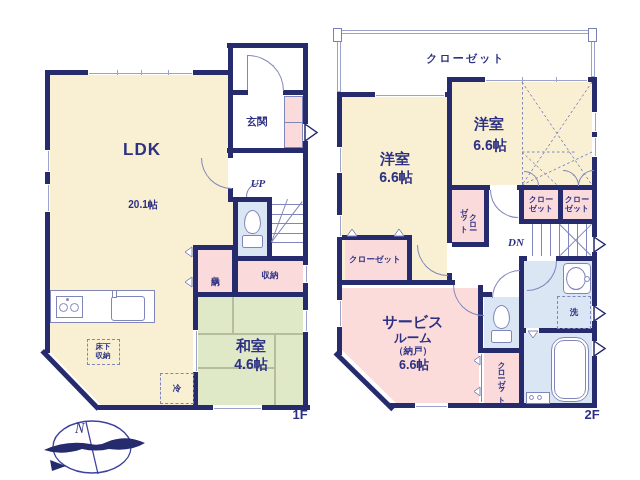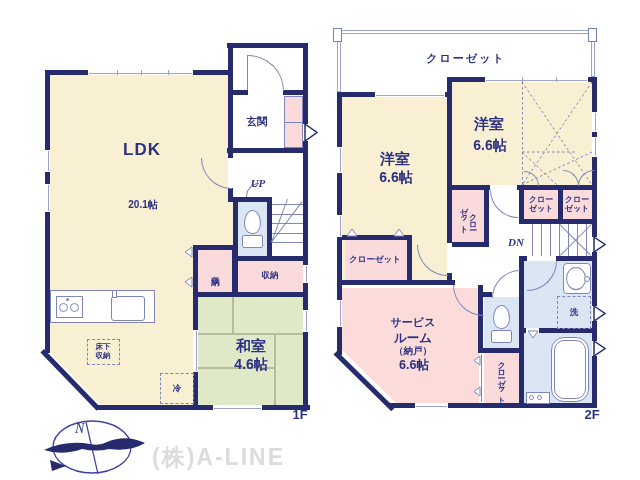--- a/index.html
+++ b/index.html
@@ -285,29 +285,28 @@
     <div class="lbl" style="left:375px;top:260px;font-size:8.5px;">クローゼット</div>
     <div class="lbl vtext pre" style="left:468px;top:216px;font-size:8px;letter-spacing:0;">クロー
 ゼット</div>
     <div class="lbl pre" style="left:541px;top:204px;font-size:8px;">クロー
 ゼット</div>
     <div class="lbl pre" style="left:577px;top:204px;font-size:8px;">クロー
 ゼット</div>
     <div class="lbl serif" style="left:516px;top:242px;font-size:11px;">DN</div>
     <div class="lbl" style="left:574px;top:313px;font-size:8.5px;">洗</div>
     <div class="lbl vtext" style="left:501px;top:378px;font-size:8px;letter-spacing:0;">クローゼット</div>
-    <div class="lbl" style="left:413px;top:322px;font-size:11px;">サービス</div>
+    <div class="lbl" style="left:413px;top:322px;font-size:15px;">サービス</div>
     <div class="lbl" style="left:413px;top:338px;font-size:12.5px;">ルーム</div>
     <div class="lbl" style="left:413px;top:351px;font-size:9.5px;font-family:Liberation Serif, serif;">（納戸）</div>
     <div class="lbl" style="left:414px;top:365px;font-size:12.5px;">6.6帖</div>
     <div class="lbl" style="left:592px;top:415px;font-size:13px;">2F</div>
   </div>
 
   <svg class="ov" style="left:42px;top:414px;z-index:6;" width="106" height="64">
     <ellipse cx="50" cy="33" rx="39" ry="26" fill="none" stroke="#3d42a0" stroke-width="1.3"></ellipse>
     <line x1="44" y1="8" x2="56" y2="60" stroke="#3d42a0" stroke-width="1.2"></line>
     <text x="33" y="19" font-family="Liberation Serif,serif" font-style="italic" font-size="14" fill="#2c3183">N</text>
     <path d="M2,36 Q24,26 48,30 Q58,32 65,28 Q84,20 103,29 Q88,38 67,35 Q54,38 40,35 Q20,42 2,36 Z" fill="#262b6e"></path>
     <path d="M8,46 L24,52 L10,57 Z" fill="#262b6e"></path>
   </svg>
 
-  <div class="wm" style="left:152px;top:442px;">(株)A-LINE</div>
 </div>
 
 </body></html>

